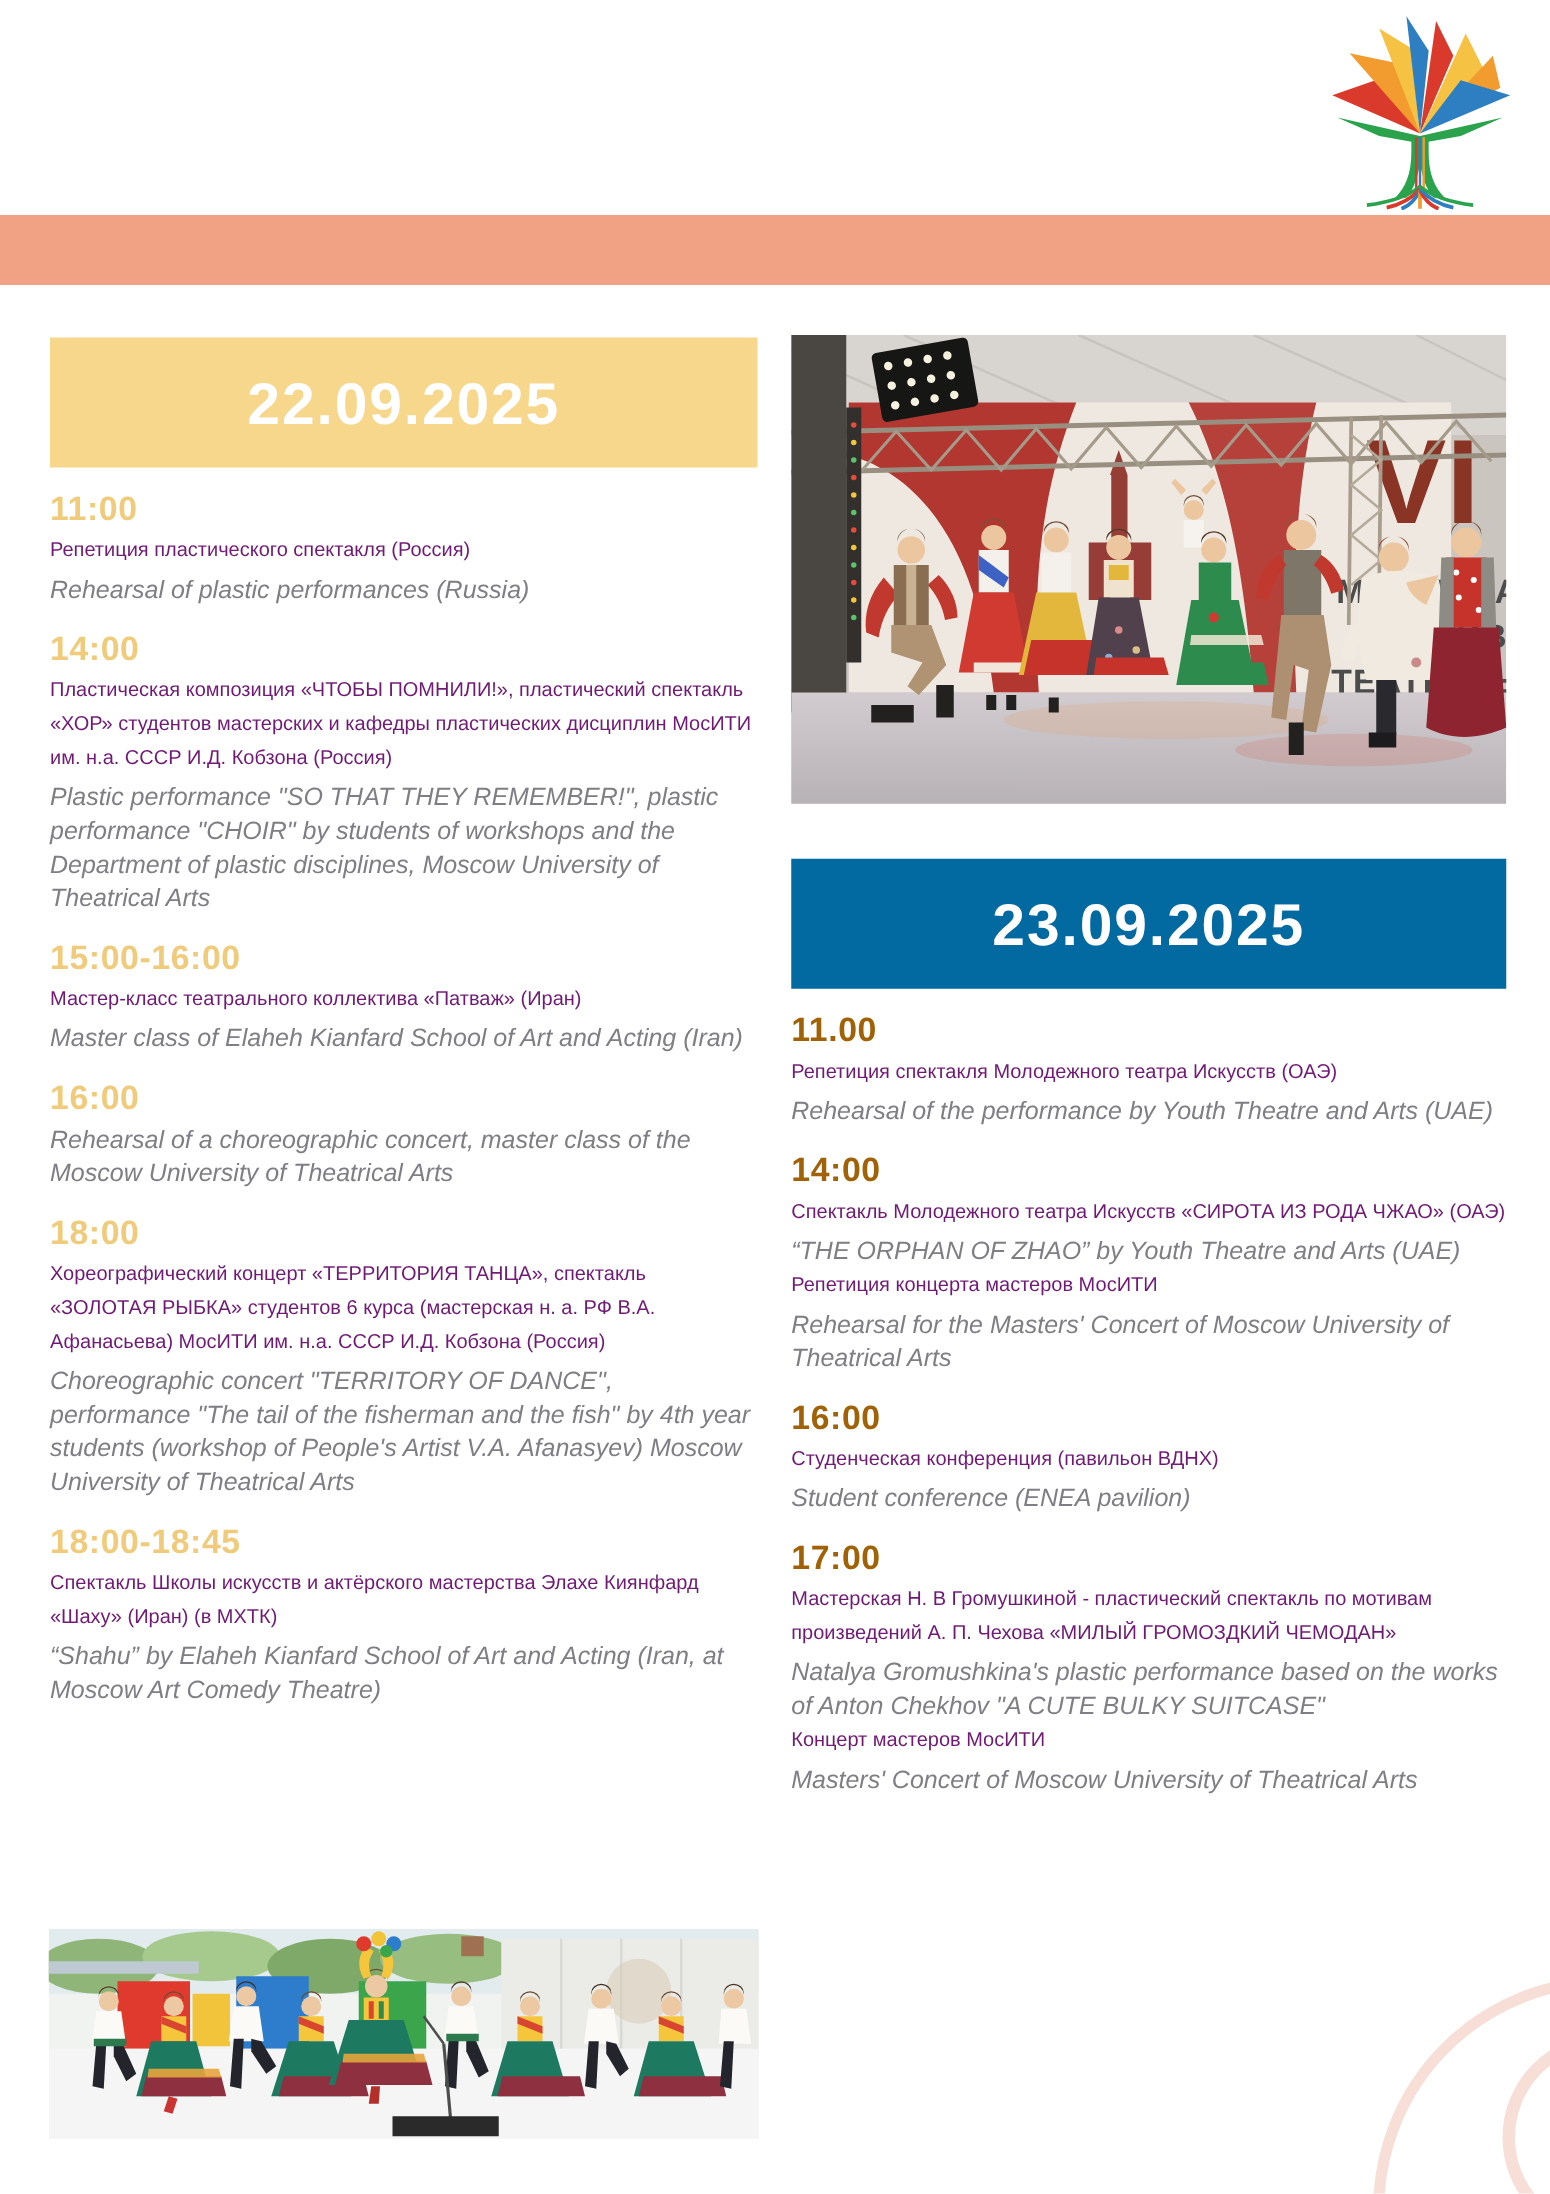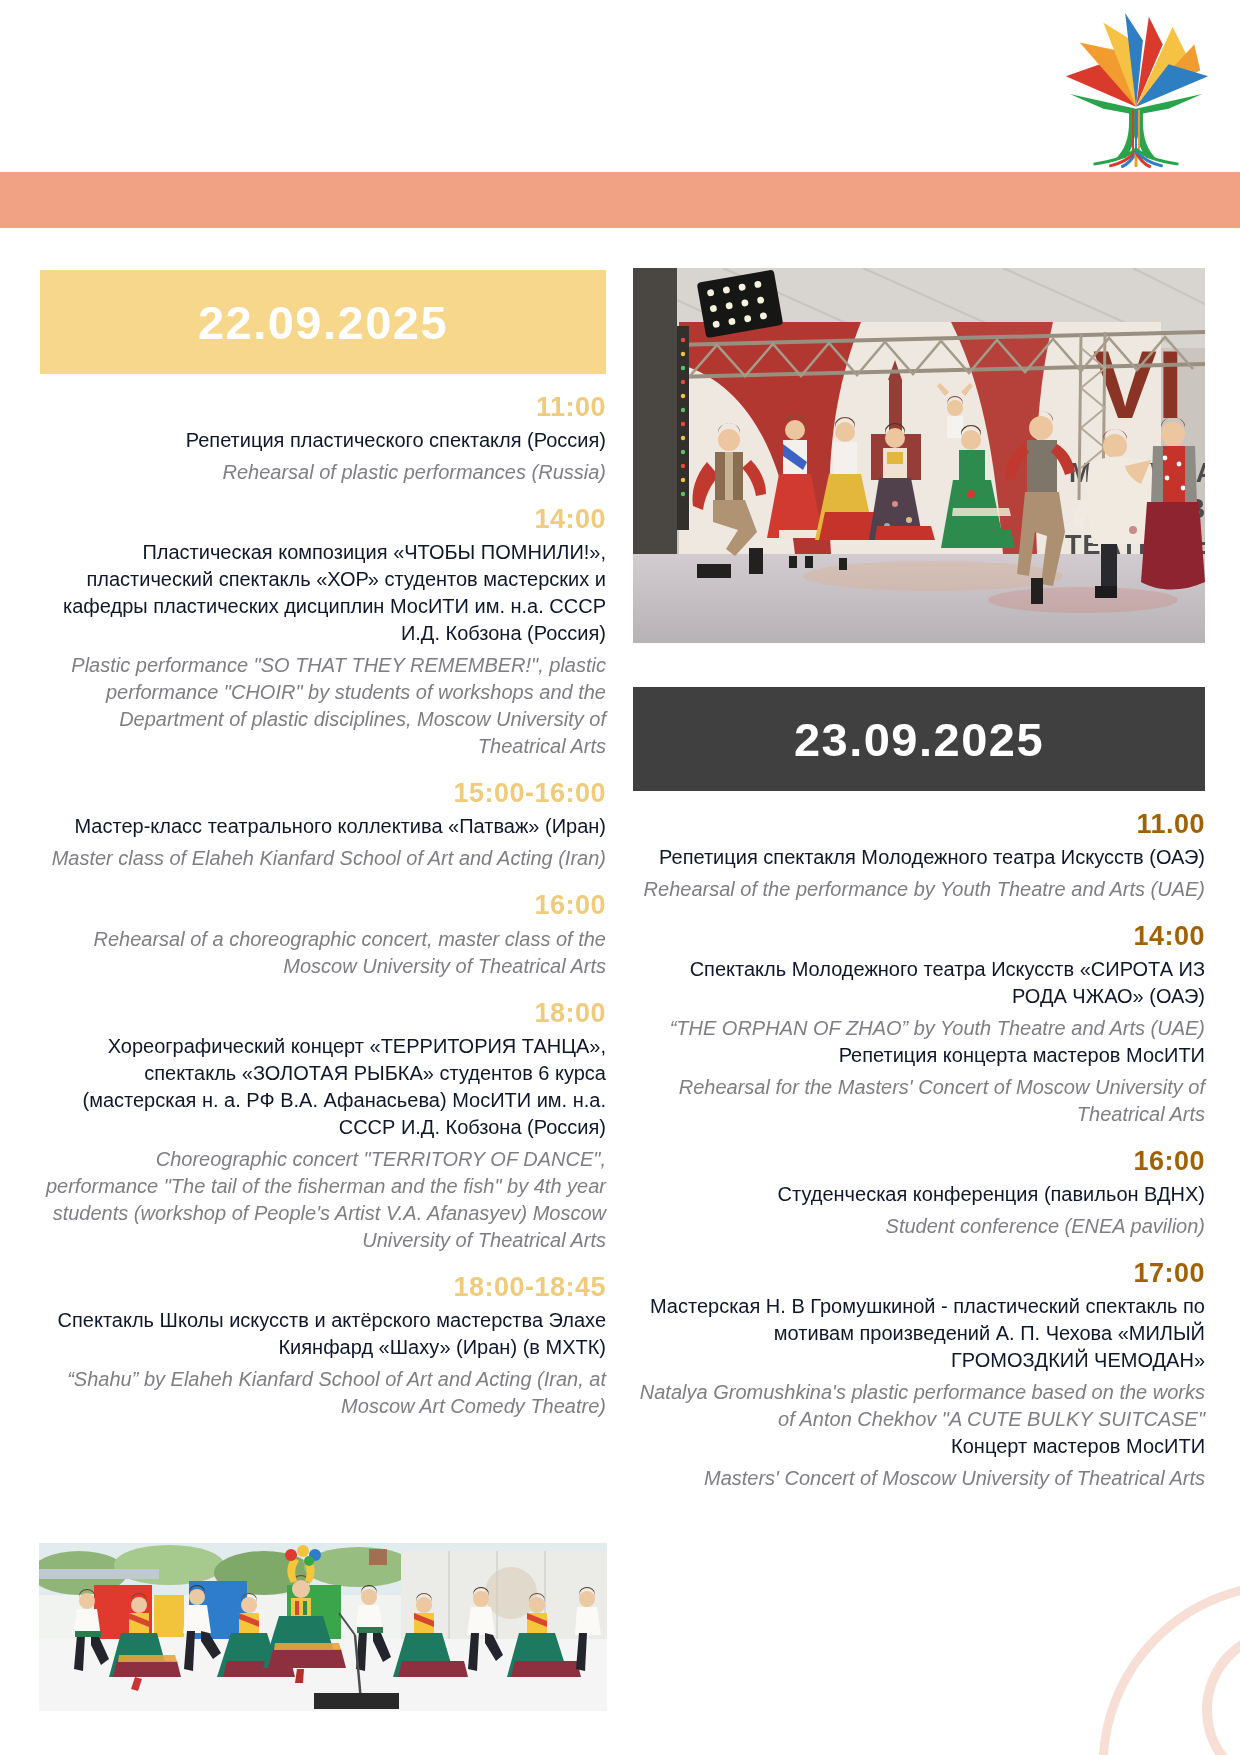--- a/index.html
+++ b/index.html
@@ -10,26 +10,26 @@
   .top-bar{position:absolute;left:0;top:172px;width:1240px;height:56px;background:#F2A284;}
   .logo{position:absolute;left:1052px;top:10px;width:168px;height:158px;}
   .col{position:absolute;}
   .col-left{left:40px;top:270px;width:566px;}
   .col-right{left:633px;top:268px;width:572px;}
   .datebox{
     height:104px;display:flex;align-items:center;justify-content:center;
     color:#ffffff;font-weight:bold;font-size:47px;letter-spacing:1.5px;
   }
   .datebox-yellow{background:#F6D78C;}
-  .datebox-teal{background:#404040;margin-top:44px;}
-  .events{text-align:right;}
+  .datebox-teal{background:#0369a1;margin-top:44px;}
+  .events{text-align:left;}
   .event-time{font-size:27px;font-weight:bold;margin:18px 0 4px;letter-spacing:.5px;}
   .col-left .event-time{color:#EFCB7B;}
   .col-right .event-time{color:#a16207;}
-  .event-ru{font-size:20px;color:#0f172a;line-height:27px;}
+  .event-ru{font-size:16px;color:#701a75;line-height:27px;}
   .event-en{font-size:20px;font-style:italic;color:#7E7E84;line-height:27px;margin-top:5px;}
   .photo{display:block;}
   .photo-stage{width:572px;height:375px;}
   .photo-dance{position:absolute;left:39px;top:1543px;width:568px;height:168px;}
   .watermark{position:absolute;left:1080px;top:1562px;width:400px;height:400px;}
   svg text{font-family:"Liberation Sans", sans-serif;}
 </style>
 </head>
 <body>
 

